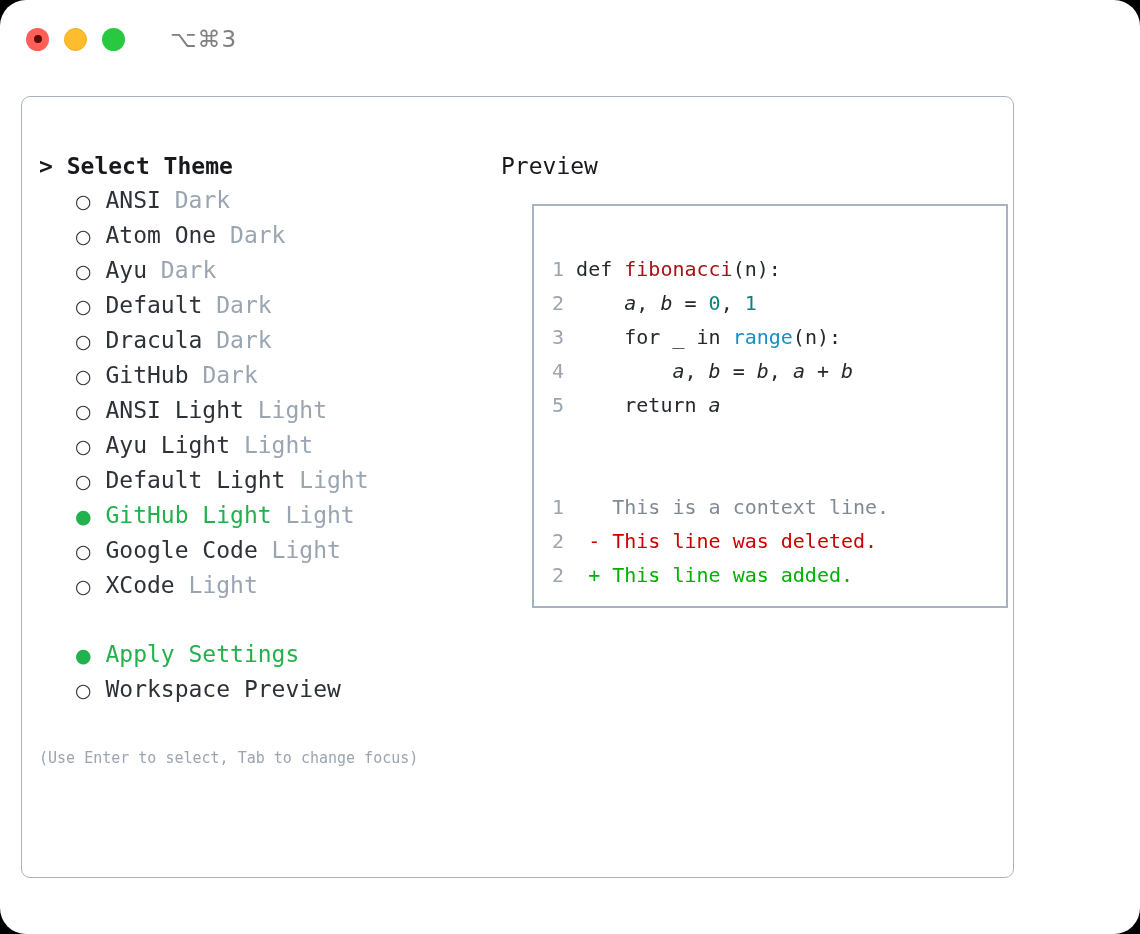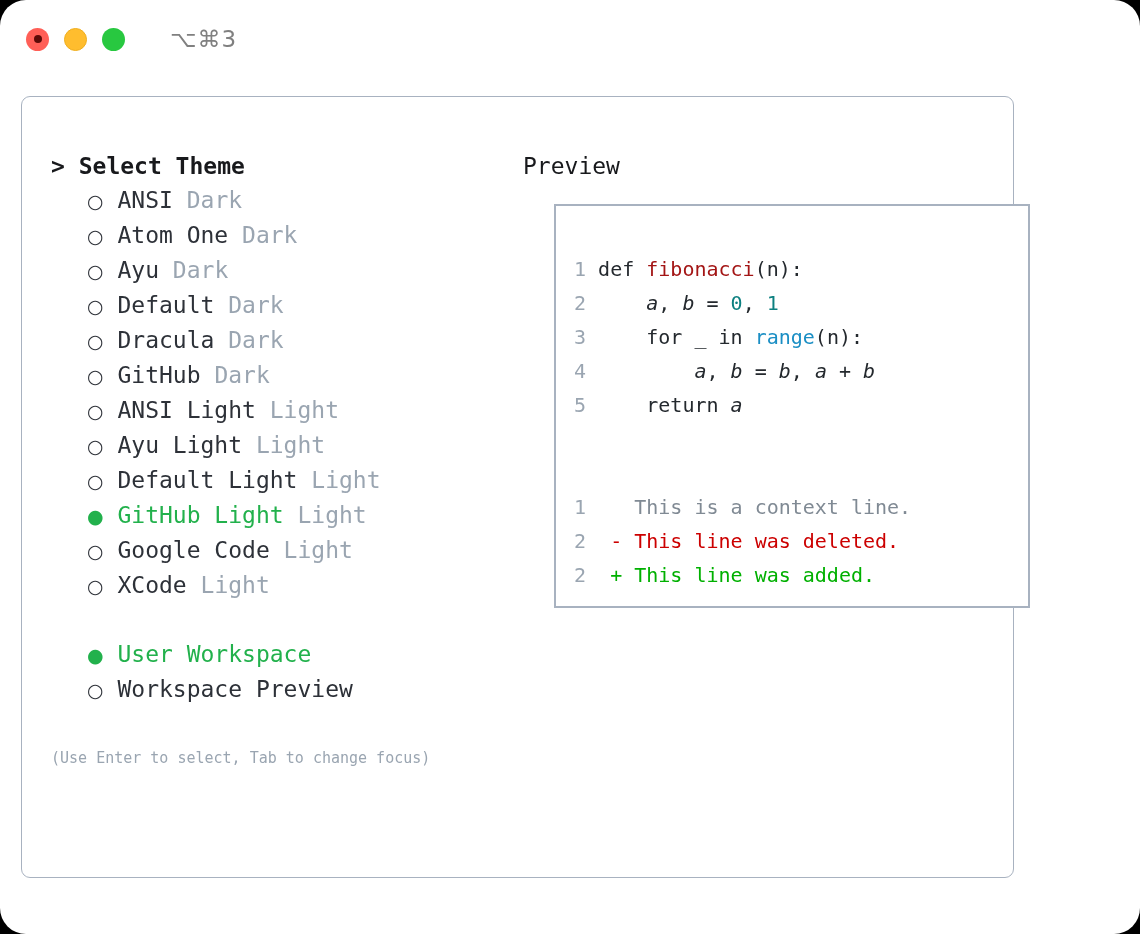--- a/index.html
+++ b/index.html
@@ -87,27 +87,27 @@
     position: absolute;
     left: 0;
     top: 0;
     width: 100%;
     height: 100%;
   }
 
   
   .col-left {
     position: absolute;
-    left: 29px;
+    left: 17px;
     top: 52px;
     width: 450px;
   }
   .col-right {
     position: absolute;
-    left: 501px;
+    left: 479px;
     top: 52px;
     width: 500px;
   }
 
   .section-header {
     font-size: 23px;
     line-height: 34px;
     color: #18191c;
     white-space: pre;
     font-weight: bold;
@@ -217,21 +217,21 @@
             <div class="row"><span class="marker">○</span><span class="label"> Default Light </span><span class="cat">Light</span></div>
             <div class="row selected"><span class="marker on">●</span><span class="label"> GitHub Light </span><span class="cat">Light</span></div>
             <div class="row"><span class="marker">○</span><span class="label"> Google Code </span><span class="cat">Light</span></div>
             <div class="row"><span class="marker">○</span><span class="label"> XCode </span><span class="cat">Light</span></div>
           </div>
 
         <div class="spacer-row"></div>
 
 
         <div id="apply-list">
-            <div class="row selected"><span class="marker on">●</span><span class="label"> User Workspace</span></div>
+            <div class="row selected"><span class="marker on">●</span><span class="label"> Apply Settings</span></div>
             <div class="row"><span class="marker">○</span><span class="label"> Workspace Preview</span></div>
           </div>
 
         <div class="spacer-row"></div>
 
         <div class="hint">(Use Enter to select, Tab to change focus)</div>
       </div>
 
       <div class="col-right">
         <div class="section-header unfocused">Preview</div>

